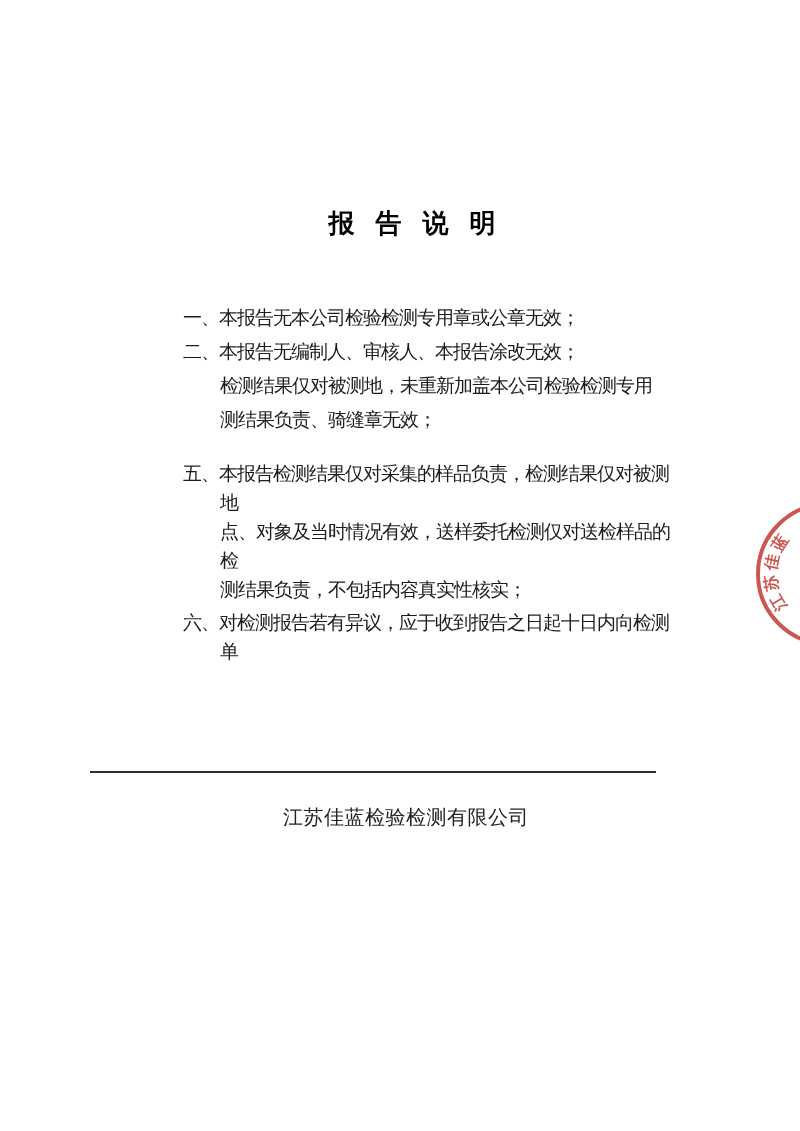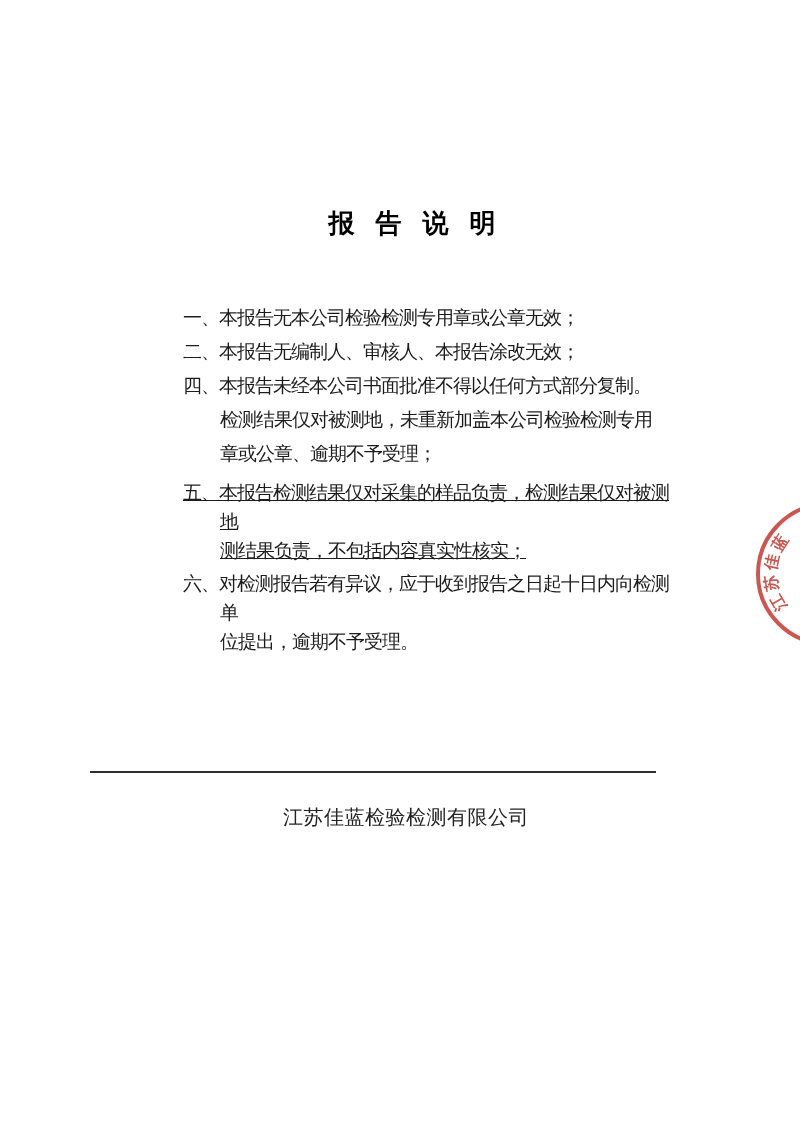--- a/index.html
+++ b/index.html
@@ -32,21 +32,21 @@
     position: absolute;
     left: 183px; top: 301px;
     width: 492px;
     font-size: 19px;
     letter-spacing: -1px;
   }
   .item { line-height: 34px; padding-left: 37px; }
   .item.tight { line-height: 29px; }
   .item .line.first { text-indent: -37px; }
   .item .label { display: inline; }
-  .gap-lg { margin-top: 7px; text-decoration: underline; }
+  .gap-lg { margin-top: 22px; }
   .gap-sm { margin-top: 4px; }
   .rule {
     position: absolute;
     left: 90px; top: 771px;
     width: 566px; height: 2px;
     background: #2e2e2e;
   }
   .company {
     position: absolute;
     top: 804px; left: 12px;
@@ -81,33 +81,32 @@
     <div class="item">
       <div class="line first"><span class="label">一、</span><span>本报告无本公司检验检测专用章或公章无效；</span></div>
     </div>
 
     <div class="item">
       <div class="line first"><span class="label">二、</span><span>本报告无编制人、审核人、本报告涂改无效；</span></div>
     </div>
 
 
     <div class="item">
-      <div class="line first"><span class="label">四、</span><span>本报告未经本公司书面批准不得以任何方式部分复制。</span></div>
       <div class="line">检测结果仅对被测地，未重新加盖本公司检验检测专用</div>
-      <div class="line">章或公章、逾期不予受理；</div>
+      <div class="line">测结果负责、骑缝章无效；</div>
     </div>
 
     <div class="item tight gap-lg">
       <div class="line first"><span class="label">五、</span><span>本报告检测结果仅对采集的样品负责，检测结果仅对被测地</span></div>
+      <div class="line">点、对象及当时情况有效，送样委托检测仅对送检样品的检</div>
       <div class="line">测结果负责，不包括内容真实性核实；</div>
     </div>
 
     <div class="item tight gap-sm">
       <div class="line first"><span class="label">六、</span><span>对检测报告若有异议，应于收到报告之日起十日内向检测单</span></div>
-      <div class="line">位提出，逾期不予受理。</div>
     </div>
 
   </div>
 
   <div class="rule"></div>
 
   <div class="company">江苏佳蓝检验检测有限公司</div>
 
   <svg class="stamp" viewBox="0 0 156 156" xmlns="http://www.w3.org/2000/svg">
     <circle cx="78" cy="78" r="70" fill="none" stroke-width="4" stroke="#c5403a"></circle>

